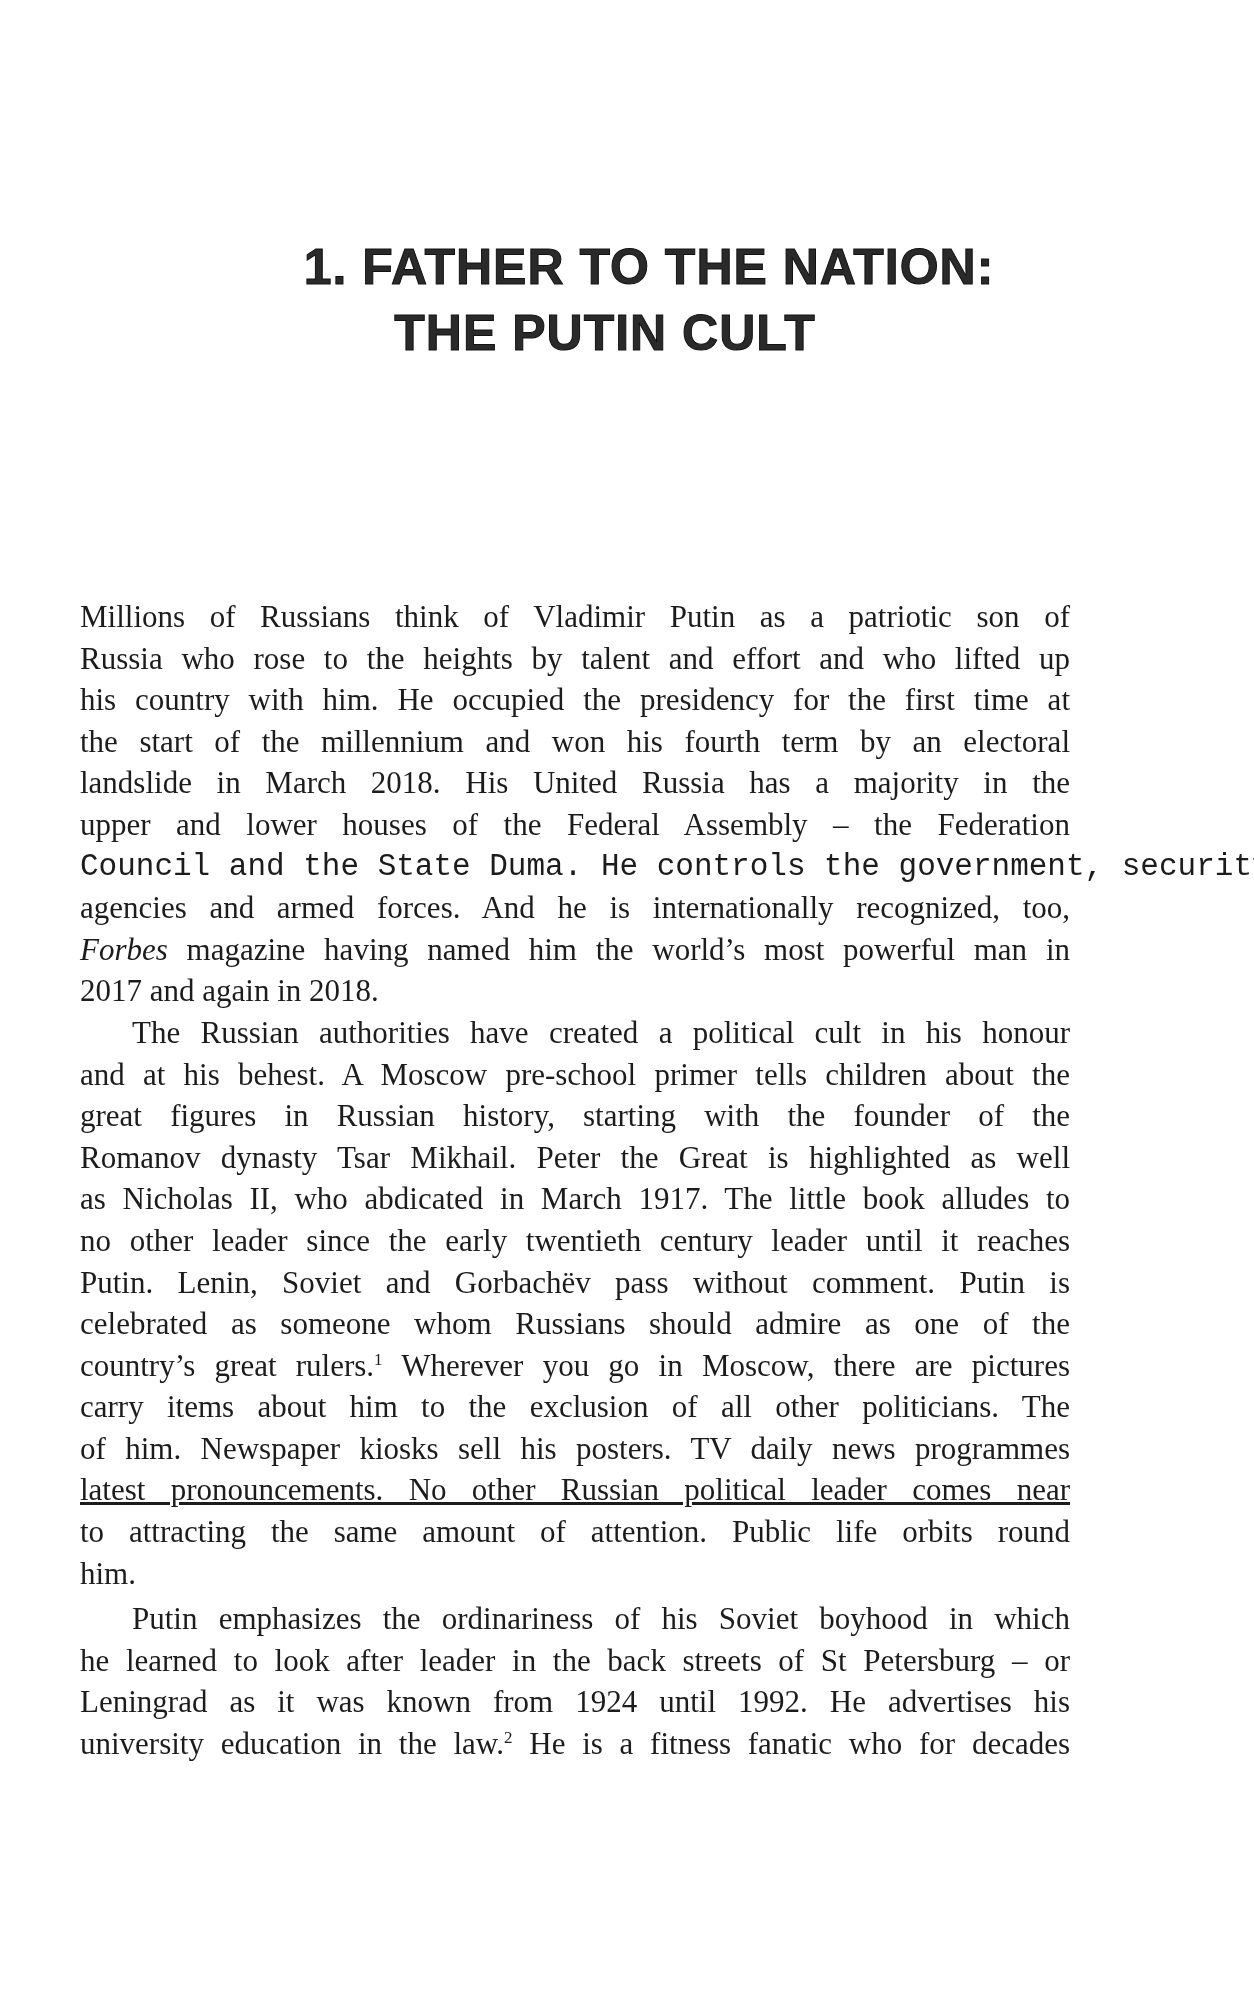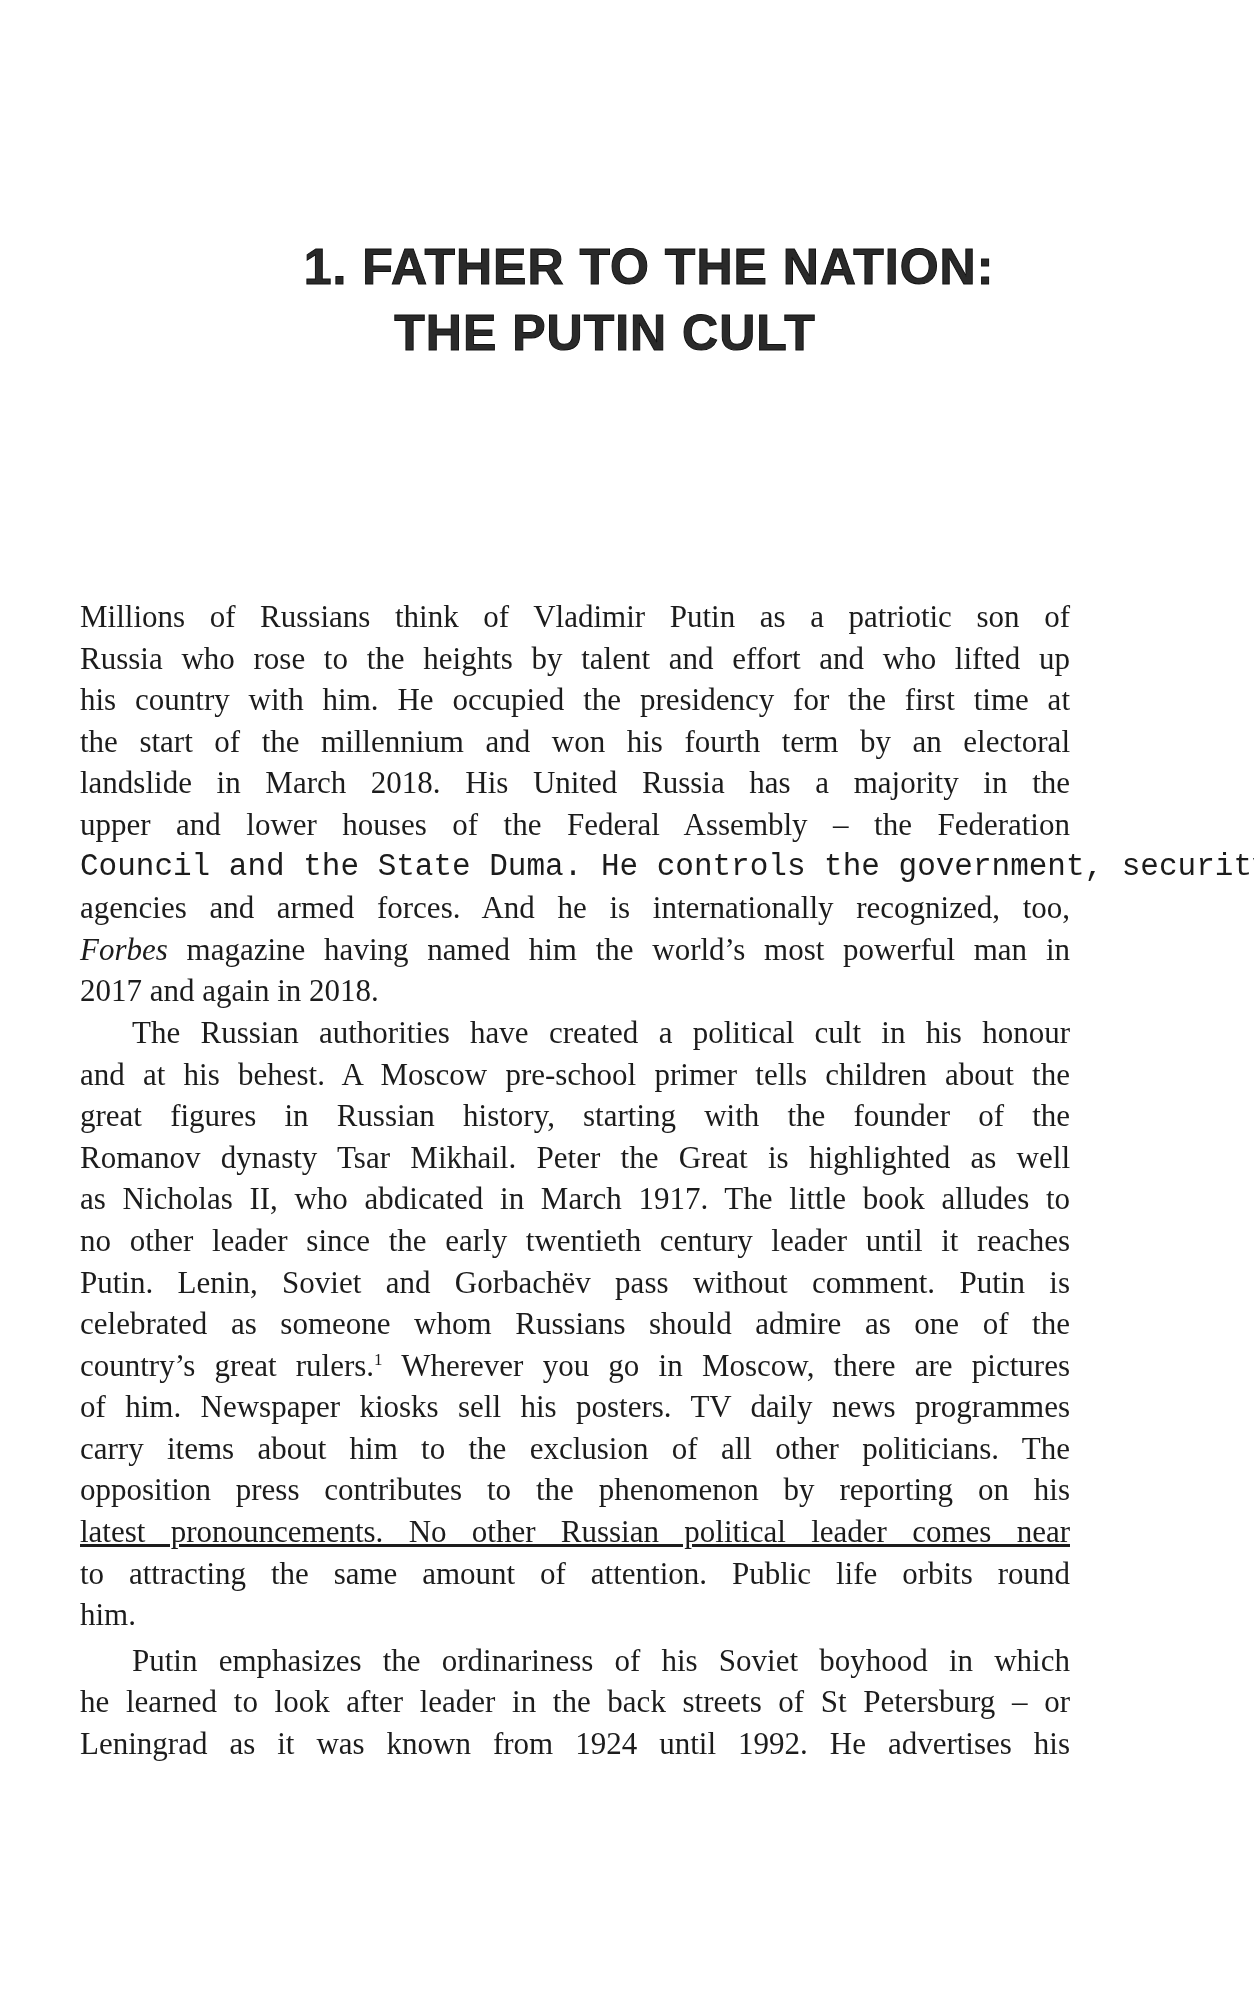--- a/index.html
+++ b/index.html
@@ -39,27 +39,27 @@
   <div>
     <span class="line indent" style="white-space: nowrap;">The Russian authorities have created a political cult in his honour</span>
     <span class="line" style="white-space: nowrap;">and at his behest. A Moscow pre-school primer tells children about the</span>
     <span class="line" style="white-space: nowrap;">great figures in Russian history, starting with the founder of the</span>
     <span class="line" style="white-space: nowrap;">Romanov dynasty Tsar Mikhail. Peter the Great is highlighted as well</span>
     <span class="line" style="white-space: nowrap;">as Nicholas II, who abdicated in March 1917. The little book alludes to</span>
     <span class="line" style="white-space: nowrap;">no other leader since the early twentieth century leader until it reaches</span>
     <span class="line" style="white-space: nowrap;">Putin. Lenin, Soviet and Gorbachëv pass without comment. Putin is</span>
     <span class="line" style="white-space: nowrap;">celebrated as someone whom Russians should admire as one of the</span>
     <span class="line" style="white-space: nowrap;"><span>country’s great rulers.</span><sup>1</sup> <span>Wherever you go in Moscow, there are pictures</span></span>
+    <span class="line" style="white-space: nowrap;">carry items about him to the exclusion of all other politicians. The</span>
     <span class="line" style="white-space: nowrap;">of him. Newspaper kiosks sell his posters. TV daily news programmes</span>
-    <span class="line" style="white-space: nowrap;">carry items about him to the exclusion of all other politicians. The</span>
-    <span class="line" style="white-space: nowrap;">opposition press contributes to the phenomenon by reporting on his</span>
     <span class="line" style="white-space: nowrap; text-decoration: underline;">latest pronouncements. No other Russian political leader comes near</span>
     <span class="line" style="white-space: nowrap;">to attracting the same amount of attention. Public life orbits round</span>
     <span class="line last" style="white-space: nowrap;">him.</span>
   </div>
   <div class="para-gap"></div>
 
   <div>
     <span class="line indent" style="white-space: nowrap;">Putin emphasizes the ordinariness of his Soviet boyhood in which</span>
     <span class="line" style="white-space: nowrap;">he learned to look after leader in the back streets of St Petersburg – or</span>
     <span class="line" style="white-space: nowrap;">Leningrad as it was known from 1924 until 1992. He advertises his</span>
+    <span class="line" style="white-space: nowrap;"><span>university education in the law.</span><sup>2</sup> <span>He is a fitness fanatic who for decades</span></span>
   </div>
 </div>
 
 </body></html>

